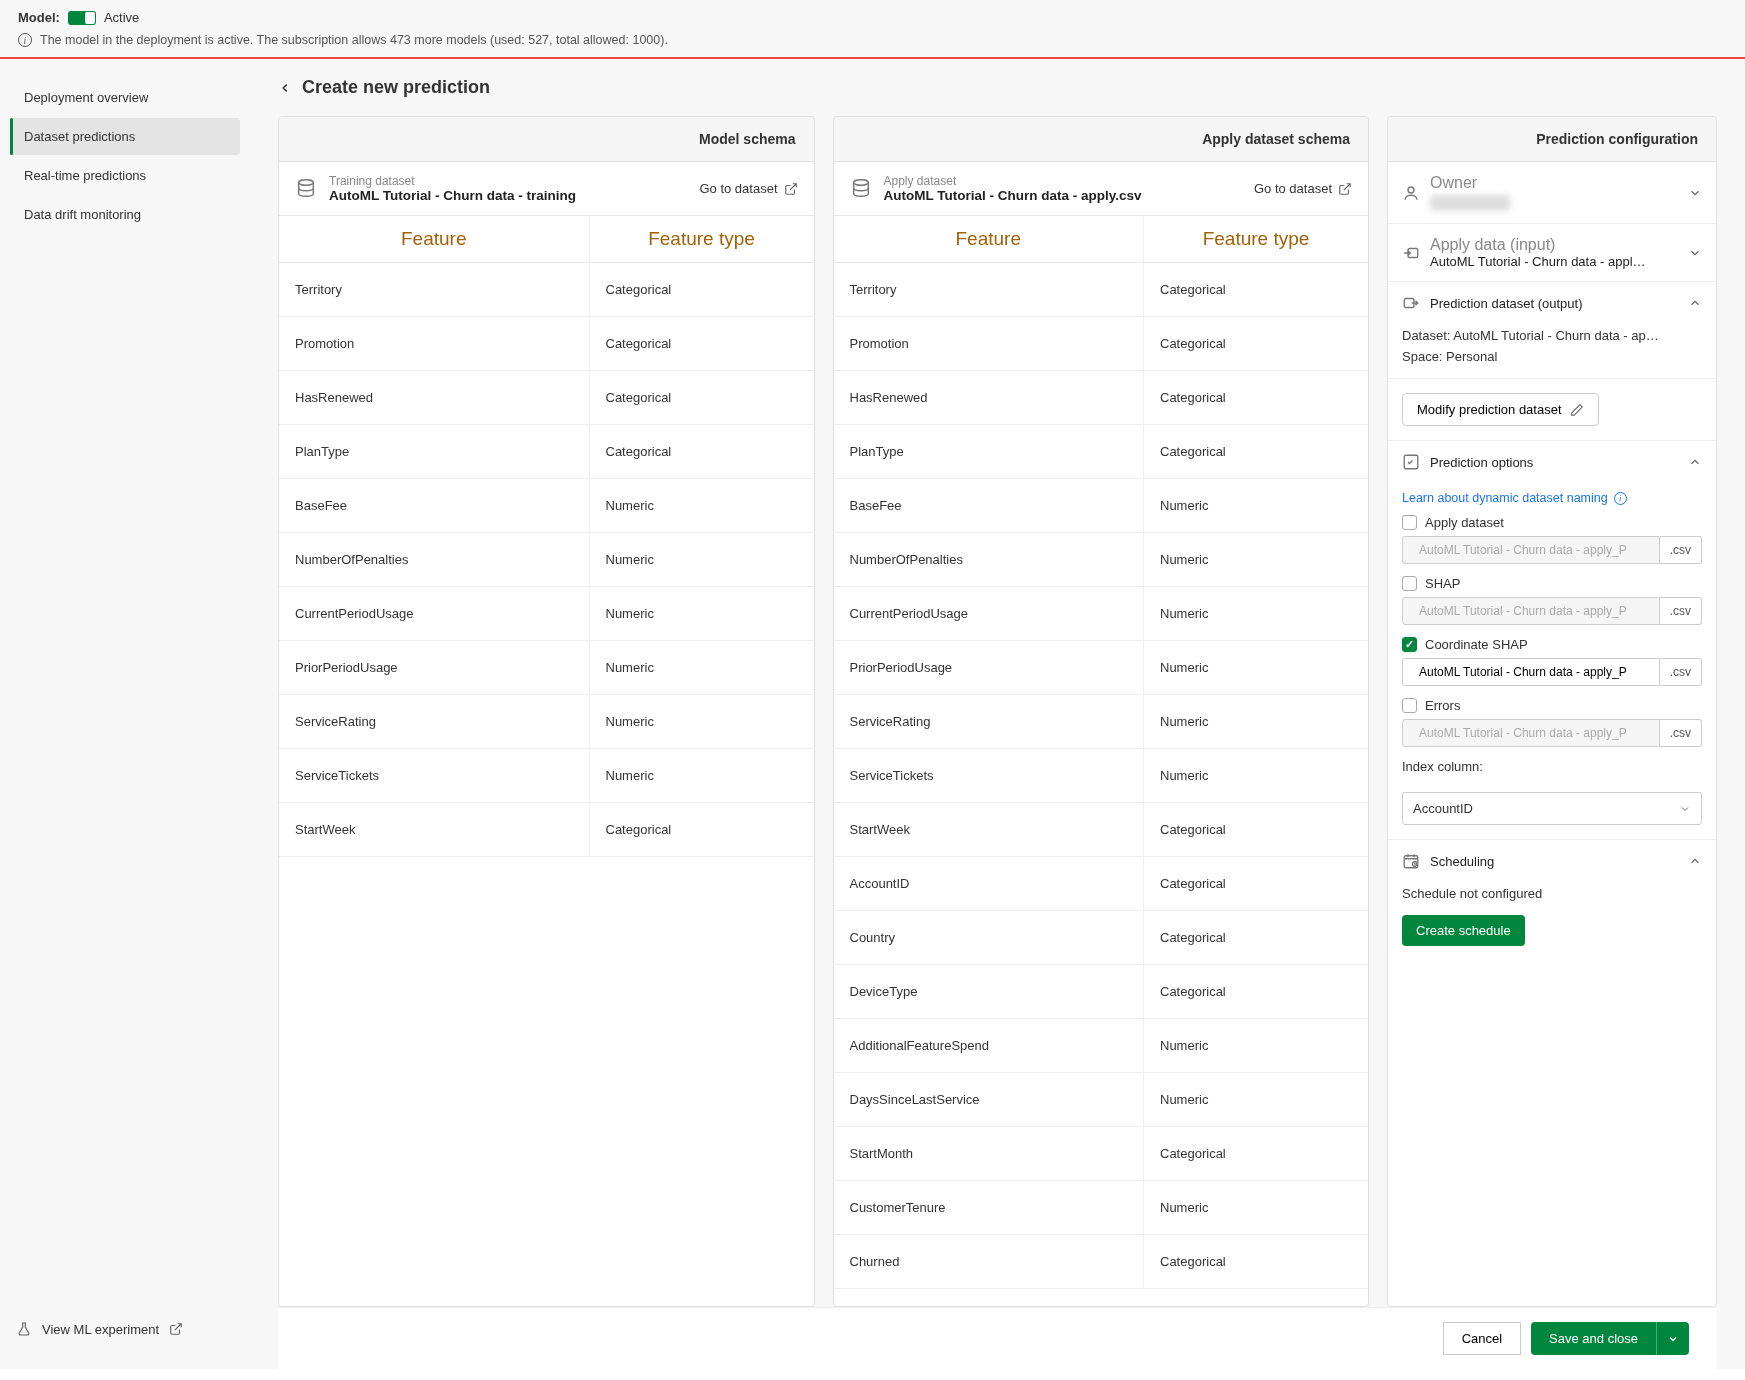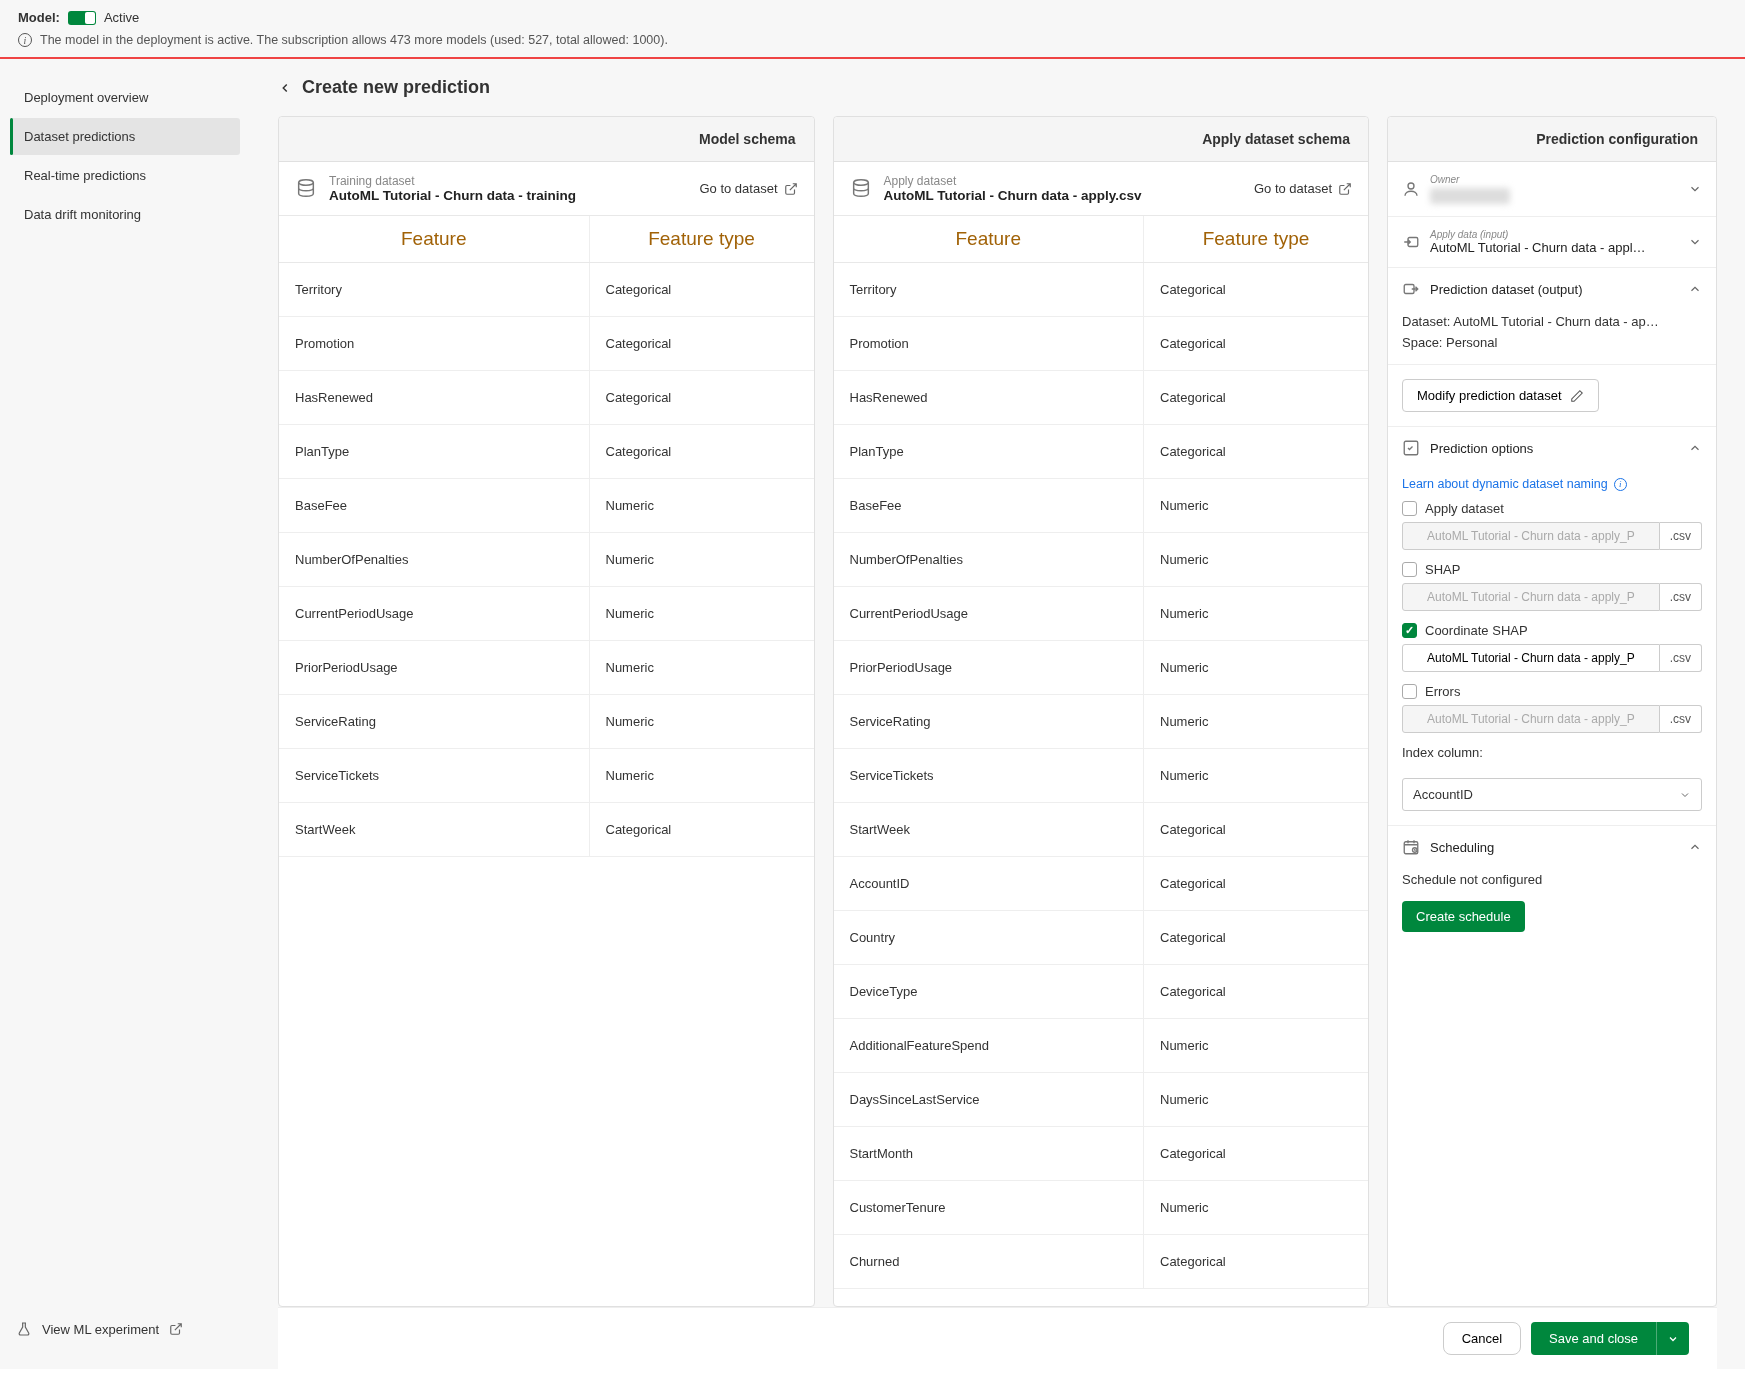--- a/index.html
+++ b/index.html
@@ -40,21 +40,21 @@
 .schema-table { width: 100%; border-collapse: collapse; }
 .schema-table th { text-align: center; font-weight: 400; color: #a16207; padding: 12px 16px; border-bottom: 1px solid #e8e8e8; font-size: 19px; }
 .schema-table td { padding: 19px 16px; border-bottom: 1px solid #eee; font-size: 13px; }
 .schema-table th:first-child, .schema-table td:first-child { border-right: 1px solid #eee; width: 58%; }
 
 
 .config-body { overflow-y: auto; }
 .cfg-section { border-bottom: 1px solid #eee; }
 .cfg-row { display: flex; align-items: center; padding: 12px 14px; gap: 10px; }
 .cfg-row-body { flex: 1; min-width: 0; }
-.cfg-small-label { font-size: 10px; color: #888; font-style: italic; }
+.cfg-small-label { font-size: 16px; color: #888; }
 .cfg-value { font-size: 13px; color: #222; white-space: nowrap; overflow: hidden; text-overflow: ellipsis; }
 .chevron { color: #666; flex-shrink: 0; cursor: pointer; }
 .blur-box { filter: blur(3px); background: #ddd; border-radius: 3px; width: 80px; height: 16px; margin-top: 3px; }
 
 .cfg-content { padding: 0 14px 14px 14px; }
 .dataset-line { font-size: 13px; color: #333; padding: 4px 0; white-space: nowrap; overflow: hidden; text-overflow: ellipsis; }
 .space-line { font-size: 13px; color: #333; padding: 2px 0 14px 0; }
 .divider-light { border-top: 1px solid #eee; margin: 0 -14px 14px -14px; }
 
 .btn-outline { background: #fff; border: 1px solid #ccc; border-radius: 4px; padding: 8px 14px; font-size: 13px; cursor: pointer; display: inline-flex; align-items: center; gap: 8px; }
@@ -62,31 +62,31 @@
 
 .learn-link { color: #1a73e8; font-size: 12.5px; display: inline-flex; align-items: center; gap: 6px; cursor: pointer; margin: 8px 0 10px 0; }
 .info-small { width: 13px; height: 13px; border: 1px solid #1a73e8; border-radius: 50%; display: inline-flex; align-items: center; justify-content: center; font-size: 9px; color: #1a73e8; font-style: italic; font-family: serif; }
 
 .opt-group { margin-bottom: 12px; }
 .opt-check-row { display: flex; align-items: center; gap: 8px; margin-bottom: 6px; }
 .chk { width: 15px; height: 15px; border: 1px solid #aaa; border-radius: 3px; display: inline-flex; align-items: center; justify-content: center; flex-shrink: 0; }
 .chk.checked { background: #00873d; border-color: #00873d; }
 .chk.checked::after { content: "✓"; color: #fff; font-size: 11px; font-weight: bold; }
 .ext-row { display: flex; gap: 0; }
-.ext-input { flex: 1; border: 1px solid #ccc; border-radius: 3px 0 0 3px; padding: 6px 24px; font-size: 12px; min-width: 0; }
+.ext-input { flex: 1; border: 1px solid #ccc; border-radius: 3px 0 0 3px; padding: 6px 16px; font-size: 12px; min-width: 0; }
 .ext-input:disabled { background: #f5f5f5; color: #aaa; }
 .ext-label { border: 1px solid #ccc; border-left: none; border-radius: 0 3px 3px 0; padding: 6px 10px; font-size: 12px; color: #555; background: #fff; }
 
 .field-label { font-size: 13px; color: #333; margin: 8px 0 18px 0; }
 .select-box { width: 100%; border: 1px solid #ccc; border-radius: 3px; padding: 8px 10px; font-size: 13px; display: flex; align-items: center; justify-content: space-between; cursor: pointer; }
 
 .sched-not { font-size: 13px; color: #333; padding: 4px 0 14px 0; }
 
 .footer-bar { display: flex; justify-content: flex-end; gap: 10px; padding: 14px 28px; background: #fff; border-top: 1px solid #eee; flex-shrink: 0; }
-.btn-cancel { background: #fff; border: 1px solid #ccc; border-radius: 8px; padding: 8px 18px; font-size: 13px; cursor: pointer; }
+.btn-cancel { background: #fff; border: 1px solid #ccc; border-radius: 0; padding: 8px 18px; font-size: 13px; cursor: pointer; }
 .btn-save-group { display: flex; }
 .btn-save { background: #00873d; color: #fff; border: none; border-radius: 4px 0 0 4px; padding: 8px 18px; font-size: 13px; cursor: pointer; font-weight: 500; }
 .btn-save-drop { background: #00873d; color: #fff; border: none; border-left: 1px solid rgba(255,255,255,0.3); border-radius: 0 4px 4px 0; padding: 8px 10px; cursor: pointer; }
 
 .icon-svg { display: inline-block; vertical-align: middle; }
 </style>
 </head>
 <body>
 
 <div class="top-bar">

